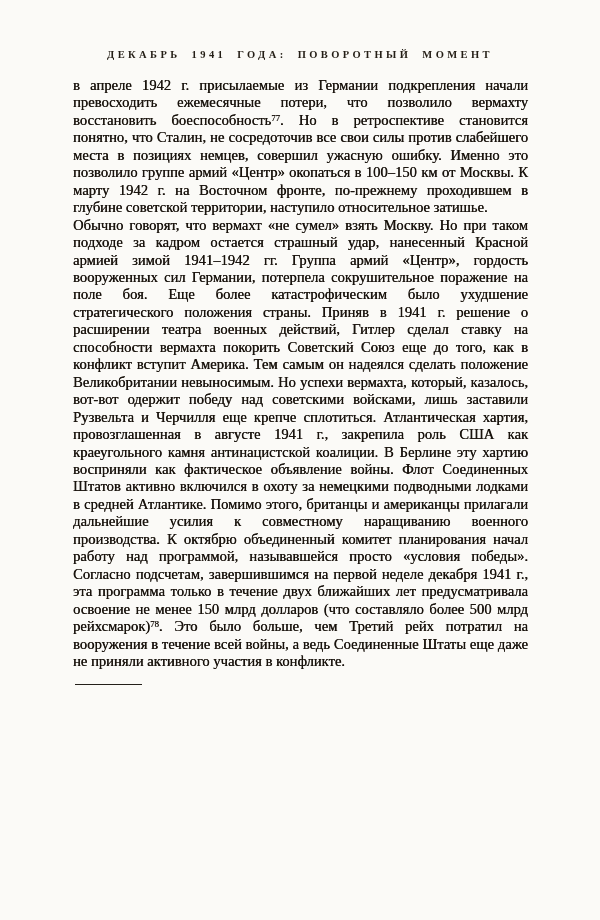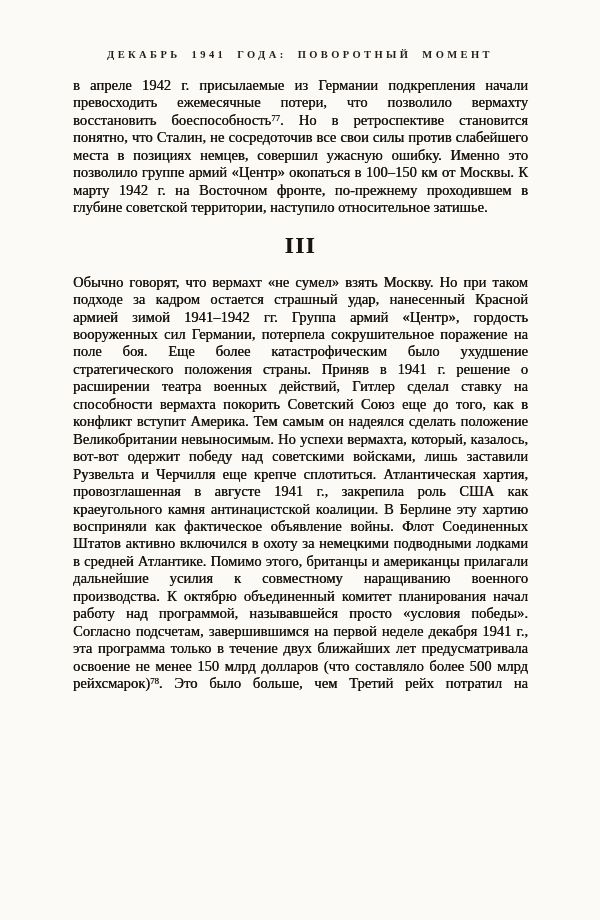--- a/index.html
+++ b/index.html
@@ -69,21 +69,20 @@
 <body>
 
 <div class="page">
 
   <div class="running-head">ДЕКАБРЬ 1941 ГОДА: ПОВОРОТНЫЙ МОМЕНТ</div>
 
   <div class="content">
 
     <p class="para" lang="ru">в апреле 1942 г. присылаемые из Германии подкрепления начали превосходить ежемесячные потери, что позволило вермахту восстановить боеспособность<sup>77</sup>. Но в ретроспективе становится понятно, что Сталин, не сосредоточив все свои силы против слабейшего места в позициях немцев, совершил ужасную ошибку. Именно это позволило группе армий «Центр» окопаться в 100–150 км от Москвы. К марту 1942 г. на Восточном фронте, по-прежнему проходившем в глубине советской территории, наступило относительное затишье.</p>
 
-    <div class="section-heading">III</div>
 
     <p class="para" lang="ru">Обычно говорят, что вермахт «не сумел» взять Москву. Но при таком подходе за кадром остается страшный удар, нанесенный Красной армией зимой 1941–1942 гг. Группа армий «Центр», гордость вооруженных сил Германии, потерпела сокрушительное поражение на поле боя. Еще более катастрофическим было ухудшение стратегического положения страны. Приняв в 1941 г. решение о расширении театра военных действий, Гитлер сделал ставку на способности вермахта покорить Советский Союз еще до того, как в конфликт вступит Америка. Тем самым он надеялся сделать положение Великобритании невыносимым. Но успехи вермахта, который, казалось, вот-вот одержит победу над советскими войсками, лишь заставили Рузвельта и Черчилля еще крепче сплотиться. Атлантическая хартия, провозглашенная в августе 1941 г., закрепила роль США как краеугольного камня антинацистской коалиции. В Берлине эту хартию восприняли как фактическое объявление войны. Флот Соединенных Штатов активно включился в охоту за немецкими подводными лодками в средней Атлантике. Помимо этого, британцы и американцы прилагали дальнейшие усилия к совместному наращиванию военного производства. К октябрю объединенный комитет планирования начал работу над программой, называвшейся просто «условия победы». Согласно подсчетам, завершившимся на первой неделе декабря 1941 г., эта программа только в течение двух ближайших лет предусматривала освоение не менее 150 млрд долларов (что составляло более 500 млрд рейхсмарок)<sup>78</sup>. Это было больше, чем Третий рейх потратил на вооружения в течение всей войны, а ведь Соединенные Штаты еще даже не приняли активного участия в конфликте.</p>
 
     <div class="footnote-sep"></div>
 
 
     <div class="footnote">
       <span class="fn-num">78.</span><span>H. D. Hall, <i>North American Supply</i> (London, 1955), 328–35.</span>
     </div>
 

